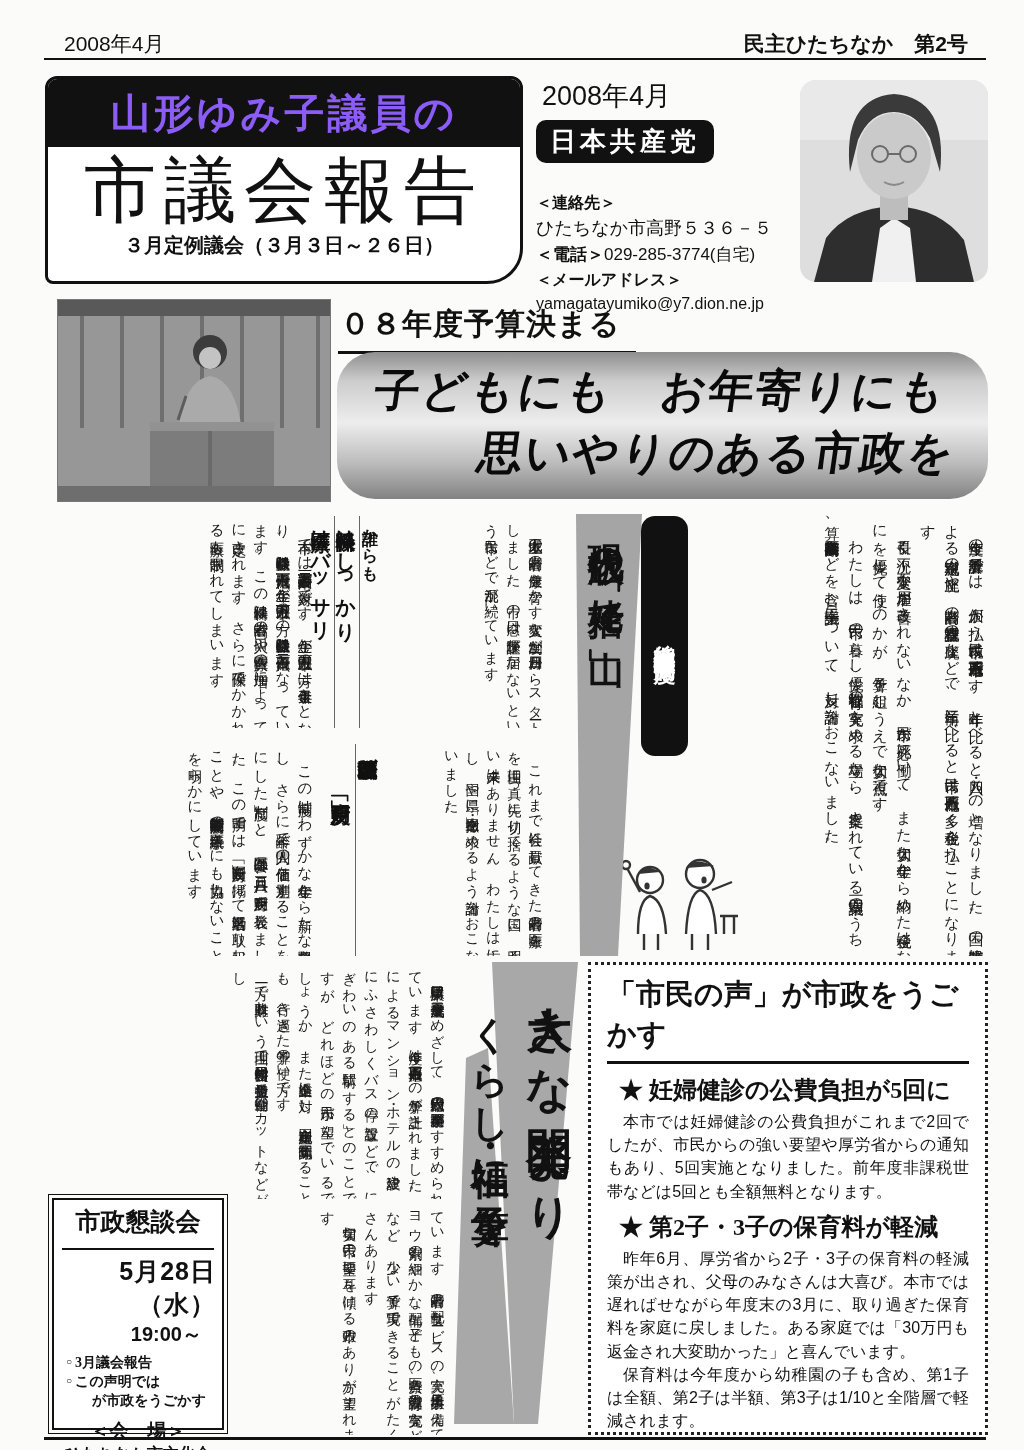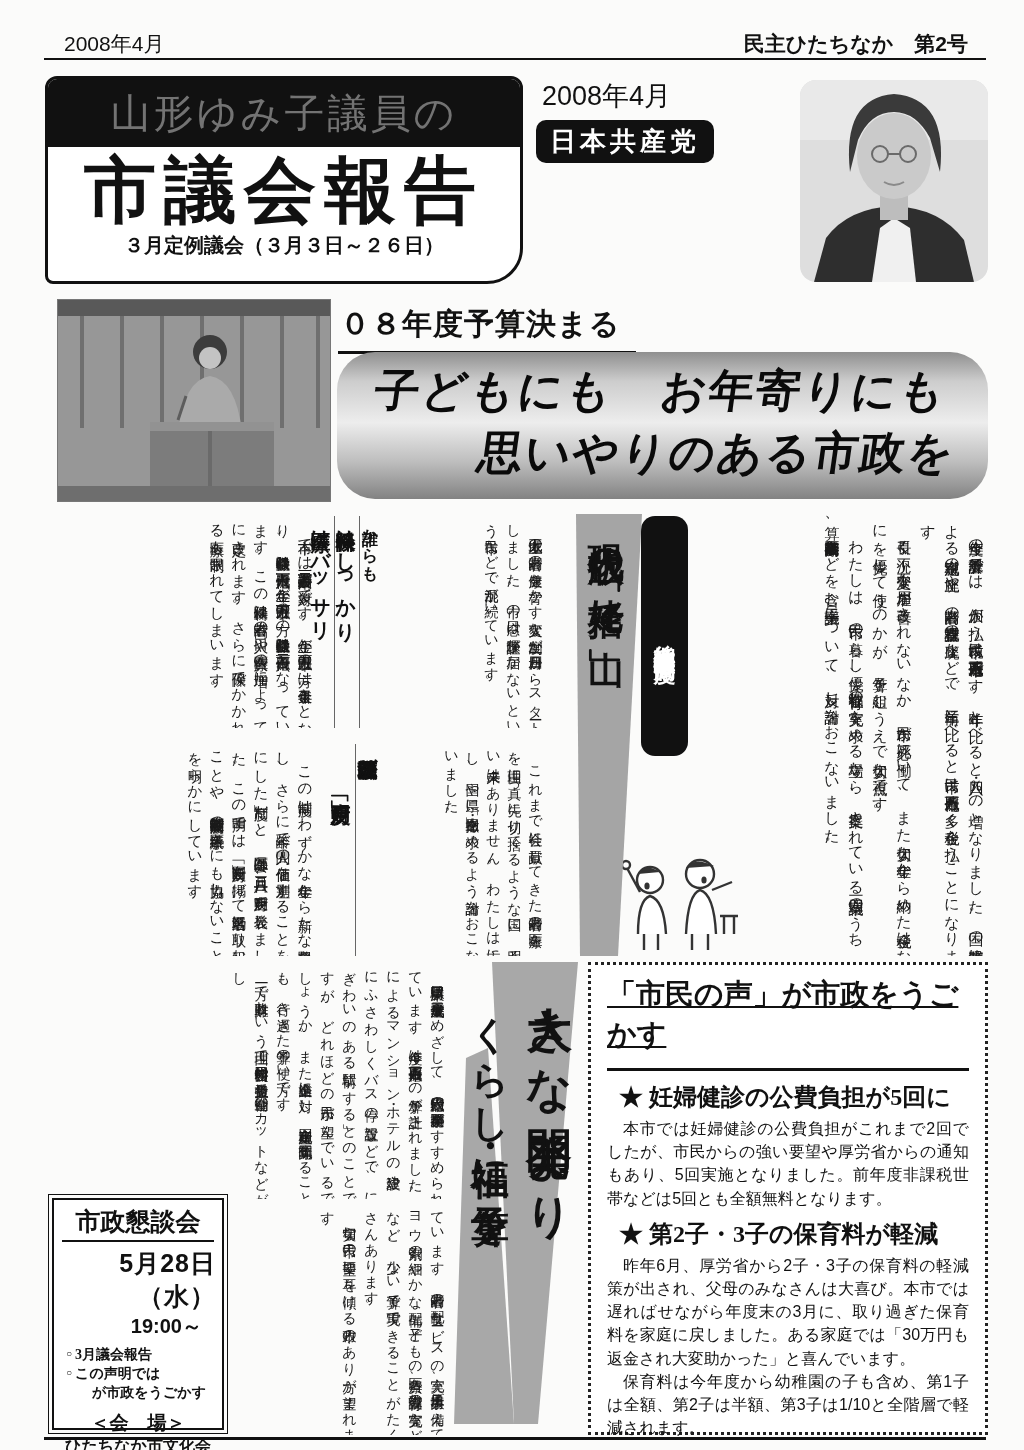--- a/index.html
+++ b/index.html
@@ -5,23 +5,23 @@
   html,body{margin:0;padding:0;background:#888;}
   .page{position:relative;width:1024px;height:1450px;background:#fbfbfa;color:#111;
         font-family:"Liberation Sans",sans-serif;overflow:hidden;margin:0 auto;}
   
   .top-date{position:absolute;left:64px;top:30px;font-size:21px;}
   .top-issue{position:absolute;right:56px;top:30px;font-size:21px;font-weight:bold;}
   .top-rule{position:absolute;left:44px;right:38px;top:58px;height:2px;background:#111;}
   
   .masthead{position:absolute;left:45px;top:76px;width:478px;height:208px;border:3px solid #111;
             border-radius:12px 12px 36px 8px;overflow:hidden;background:#fff;box-sizing:border-box;}
-  .masthead-bar{height:68px;background:#111;color:#737373;display:flex;align-items:center;justify-content:center;
-                font-size:40px;font-weight:normal;letter-spacing:3px;}
-  .masthead-title{text-align:center;font-size:72px;font-weight:700;letter-spacing:8px;line-height:1.1;margin-top:4px;}
+  .masthead-bar{height:68px;background:#111;color:#8b5cf6;display:flex;align-items:center;justify-content:center;
+                font-size:40px;font-weight:bold;letter-spacing:3px;}
+  .masthead-title{text-align:center;font-size:72px;font-weight:400;letter-spacing:8px;line-height:1.1;margin-top:4px;}
   .masthead-session{text-align:center;font-size:20px;font-weight:bold;font-family:"Liberation Serif",serif;margin-top:2px;}
   
   .pub{position:absolute;left:536px;top:78px;width:256px;}
   .pub-date{font-size:27px;margin-left:6px;}
   .pub-party{display:inline-block;background:#111;color:#fff;font-size:26px;font-weight:bold;letter-spacing:4px;
              padding:4px 14px;border-radius:10px;margin-top:6px;}
   .pub-contact{margin-top:28px;font-size:16px;line-height:1.5;}
   .lbl{font-weight:bold;}
   .pub-addr{font-size:18px;}
   .pub-phone{font-size:17px;}
@@ -68,29 +68,29 @@
   .headline5 .txt{position:absolute;right:4px;top:0;height:460px;writing-mode:vertical-rl;
                   font-family:"Liberation Serif",serif;font-weight:900;}
   .headline5 .l1{display:block;font-size:46px;line-height:62px;letter-spacing:6px;padding-top:8px;}
   .headline5 .l2{display:block;font-size:38px;line-height:56px;letter-spacing:2px;padding-top:28px;}
   .art5a{left:48px;top:962px;width:400px;height:237px;font-size:14px;line-height:22px;}
   .art5b{left:226px;top:1202px;width:222px;height:233px;font-size:14px;line-height:22px;}
   
   .voice-box{position:absolute;left:588px;top:962px;width:400px;height:473px;border:3px dotted #222;
              background:#fff;box-sizing:border-box;padding:8px 16px 6px;}
   .voice-title{font-family:"Liberation Serif",serif;font-size:29px;font-weight:900;letter-spacing:0px;
-               border-bottom:3px solid #111;padding-bottom:13px;margin:2px 0 10px;text-decoration:underline;}
+               border-bottom:3px solid #111;padding-bottom:6px;margin:2px 0 10px;}
   .voice-head{font-family:"Liberation Serif",serif;font-size:24px;font-weight:bold;margin:8px 12px 4px;}
   .voice-p{font-family:Liberation Sans, sans-serif;font-size:16px;line-height:1.45;margin:0;
            text-indent:1em;text-align:justify;}
   
   .meeting-box{position:absolute;left:52px;top:1198px;width:172px;height:232px;border:2px solid #111;
                outline:1px solid #111;outline-offset:3px;box-sizing:border-box;background:#fff;
                padding:5px 6px;text-align:center;}
-  .meeting-title{font-size:25px;font-weight:900;border-bottom:2px solid #111;padding-bottom:2px;margin:0 2px;text-align:center;}
+  .meeting-title{font-size:25px;font-weight:900;border-bottom:2px solid #111;padding-bottom:10px;margin:0 2px;text-align:center;}
   .meeting-date{font-size:25px;font-weight:900;margin-top:5px;letter-spacing:1px;text-align:right;}
   .meeting-time{font-size:20px;font-weight:bold;text-align:right;padding-right:14px;}
   .meeting-items{text-align:left;font-size:14px;font-weight:bold;margin:6px 0 0 6px;line-height:1.35;font-family:Liberation Serif, serif;}
   .bullet{font-size:10px;vertical-align:2px;padding-right:3px;}
   .item2b{padding-left:26px;}
   .meeting-venue-label{font-size:19px;font-weight:900;margin-top:7px;}
   .meeting-venue{font-size:16px;font-weight:900;}
   .bottom-rule{position:absolute;left:44px;right:38px;top:1437px;height:3px;background:#111;}
 </style>
 </head>
@@ -104,20 +104,27 @@
 
   <div class="masthead">
     <div class="masthead-bar">山形ゆみ子議員の</div>
     <div class="masthead-title">市議会報告</div>
     <div class="masthead-session">３月定例議会（３月３日～２６日）</div>
   </div>
 
   <div class="pub">
     <div class="pub-date">2008年4月</div>
     <div class="pub-party">日本共産党</div>
+    <div class="pub-contact">
+      <div class="lbl">＜連絡先＞</div>
+      <div class="pub-addr">ひたちなか市高野５３６－５</div>
+      <div class="pub-phone"><span class="lbl">＜電話＞</span><span>029-285-3774(自宅)</span></div>
+      <div class="lbl">＜メールアドレス＞</div>
+      <div class="pub-mail">yamagatayumiko@y7.dion.ne.jp</div>
+    </div>
   </div>
 
   <div class="portrait">
     <svg width="188" height="202" viewBox="0 0 188 202">
       <rect width="188" height="202" fill="#dedede"></rect>
       <rect width="188" height="60" fill="#e9e9e9"></rect>
       <path d="M14 202 L26 158 Q48 128 94 126 Q140 128 164 160 L174 202 Z" fill="#2e2e2e"></path>
       <path d="M72 202 L80 148 L94 138 L110 148 L116 202 Z" fill="#f0f0f0"></path>
       <rect x="80" y="108" width="28" height="32" fill="#bdbdbd"></rect>
       <ellipse cx="94" cy="76" rx="37" ry="43" fill="#cacaca"></ellipse>

